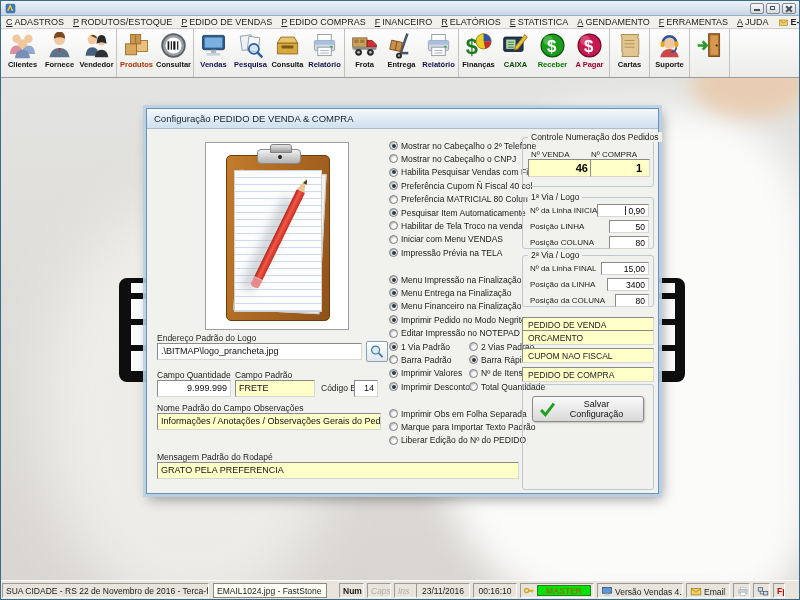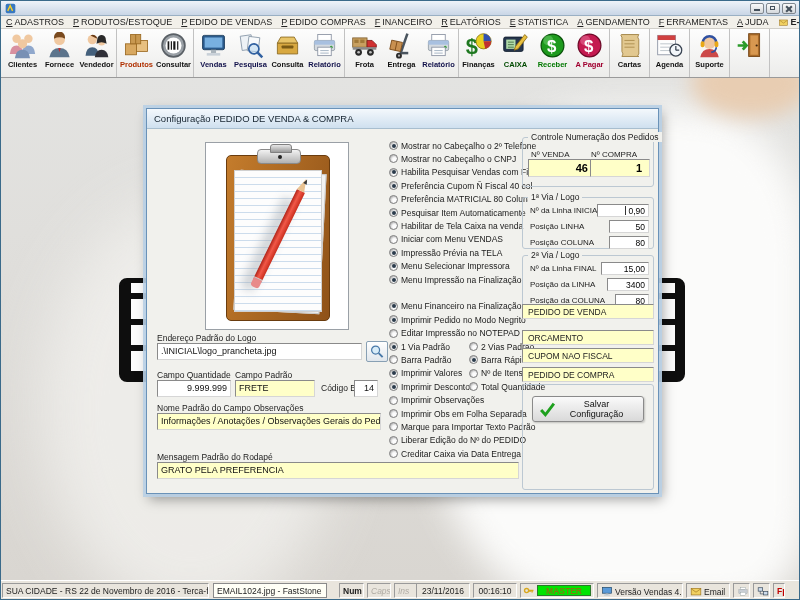--- a/index.html
+++ b/index.html
@@ -370,39 +370,20 @@
               </g>
             </svg>
           </span>
           <span class="tlabel" style="color: rgb(16, 16, 16);">Cartas</span>
         </div>
       </div>
       <div class="tgroup">
         <div class="tbtn">
           <span class="ticon32">
             <svg viewBox="0 0 32 32" xmlns="http://www.w3.org/2000/svg">
-              <rect x="2" y="4" width="21" height="23" fill="#fdfdfd" stroke="#8890a0"></rect>
-              <rect x="2" y="4" width="21" height="5.5" fill="#d04040"></rect>
-              <g stroke="#b4bcc4">
-                <line x1="5" y1="14" x2="20" y2="14"></line>
-                <line x1="5" y1="18" x2="20" y2="18"></line>
-                <line x1="5" y1="22" x2="20" y2="22"></line>
-              </g>
-              <circle cx="23.5" cy="21.5" r="7" fill="#f2f6fa" stroke="#3a4452" stroke-width="1.5"></circle>
-              <line x1="23.5" y1="21.5" x2="23.5" y2="16.5" stroke="#3a4452" stroke-width="1.5"></line>
-              <line x1="23.5" y1="21.5" x2="27.5" y2="21.5" stroke="#3a4452" stroke-width="1.5"></line>
-            </svg>
-          </span>
-          <span class="tlabel" style="color: rgb(16, 16, 16);">Agenda</span>
-        </div>
-      </div>
-      <div class="tgroup">
-        <div class="tbtn">
-          <span class="ticon32">
-            <svg viewBox="0 0 32 32" xmlns="http://www.w3.org/2000/svg">
               <circle cx="16" cy="13" r="7" fill="#f0c8a0"></circle>
               <path d="M5 30 q2-10 11-10 t11 10 z" fill="#cc4848"></path>
               <path d="M8 13 a8 8 0 0 1 16 0" fill="none" stroke="#3050a0" stroke-width="3"></path>
               <rect x="5.5" y="11" width="4.5" height="7" rx="2" fill="#e8a818"></rect>
               <rect x="22" y="11" width="4.5" height="7" rx="2" fill="#e8a818"></rect>
               <path d="M24 18 q0 5-6 6" fill="none" stroke="#3050a0" stroke-width="2"></path>
             </svg>
           </span>
           <span class="tlabel" style="color: rgb(16, 16, 16);">Suporte</span>
         </div>
@@ -441,21 +422,21 @@
               <span class="bodyp"></span>
                 <span class="tip"></span>
                 <span class="lead"></span>
               <span class="band"></span>
                 <span class="eraser"></span>
             </div>
           </div>
         </div>
 
         <div class="lbl" style="left:10px;top:204px;">Endereço Padrão do Logo</div>
-        <div class="tf" style="left:10px;top:214px;width:205px;height:17px;">.\INICIAL\logo_prancheta.jpg</div>
+        <div class="tf" style="left:10px;top:214px;width:205px;height:17px;">.\BITMAP\logo_prancheta.jpg</div>
         <div id="magbtn">
             <span style="display:block;width:100%;height:100%;">
               <svg viewBox="0 0 32 32" xmlns="http://www.w3.org/2000/svg">
                 <circle cx="13" cy="13" r="8.5" fill="#d8ecf8" stroke="#4878a8" stroke-width="2.6"></circle>
                 <line x1="19.5" y1="19.5" x2="28" y2="28" stroke="#4878a8" stroke-width="4"></line>
               </svg>
             </span>
           </div>
 
         <div class="lbl" style="left:10px;top:241px;">Campo Quantidade</div>
@@ -504,47 +485,47 @@
             </div>
             <div class="optrow" style="top: 67px;">
               <span class="opt" style="left: 0px;">
                 <span class="radio on"></span>
                 <span class="olabel">Pesquisar Item Automaticamente</span>
               </span>
             </div>
             <div class="optrow" style="top: 80.4px;">
               <span class="opt" style="left: 0px;">
                 <span class="radio"></span>
-                <span class="olabel">Habilitar de Tela Caixa na venda</span>
+                <span class="olabel">Habilitar de Tela Troco na venda</span>
               </span>
             </div>
             <div class="optrow" style="top: 107.2px;">
               <span class="opt" style="left: 0px;">
                 <span class="radio on"></span>
                 <span class="olabel">Impressão Prévia na TELA</span>
               </span>
             </div>
             <div class="optrow" style="top: 93.8px;">
               <span class="opt" style="left: 0px;">
                 <span class="radio"></span>
                 <span class="olabel">Iniciar com Menu VENDAS</span>
               </span>
             </div>
-            <div class="optrow" style="top: 120.6px;">
-              <span class="opt" style="left: 0px;">
-                <span class="radio on"></span>
-                <span class="olabel">Menu Selecionar Impressora</span>
-              </span>
-            </div>
             <div class="optrow" style="top: 134px;">
               <span class="opt" style="left: 0px;">
                 <span class="radio on"></span>
                 <span class="olabel">Menu Impressão na Finalização</span>
               </span>
             </div>
+            <div class="optrow" style="top: 147.4px;">
+              <span class="opt" style="left: 0px;">
+                <span class="radio on"></span>
+                <span class="olabel">Menu Entrega na Finalização</span>
+              </span>
+            </div>
             <div class="optrow" style="top: 160.8px;">
               <span class="opt" style="left: 0px;">
                 <span class="radio on"></span>
                 <span class="olabel">Menu Financeiro na Finalização</span>
               </span>
             </div>
             <div class="optrow" style="top: 174.2px;">
               <span class="opt" style="left: 0px;">
                 <span class="radio on"></span>
                 <span class="olabel">Imprimir Pedido no Modo Negrito</span>
@@ -589,48 +570,36 @@
             <div class="optrow" style="top: 241.2px;">
               <span class="opt" style="left: 0px;">
                 <span class="radio on"></span>
                 <span class="olabel">Imprimir Descontos</span>
               </span>
               <span class="opt" style="left: 80px;">
                 <span class="radio"></span>
                 <span class="olabel">Total Quantidade</span>
               </span>
             </div>
-            <div class="optrow" style="top: 254.6px;">
-              <span class="opt" style="left: 0px;">
-                <span class="radio"></span>
-                <span class="olabel">Imprimir Observações</span>
-              </span>
-            </div>
             <div class="optrow" style="top: 268px;">
               <span class="opt" style="left: 0px;">
                 <span class="radio"></span>
                 <span class="olabel">Imprimir Obs em Folha Separada</span>
               </span>
             </div>
             <div class="optrow" style="top: 281.4px;">
               <span class="opt" style="left: 0px;">
                 <span class="radio"></span>
                 <span class="olabel">Marque para Importar Texto Padrão</span>
               </span>
             </div>
             <div class="optrow" style="top: 294.8px;">
               <span class="opt" style="left: 0px;">
                 <span class="radio"></span>
                 <span class="olabel">Liberar Edição do Nº do PEDIDO</span>
-              </span>
-            </div>
-            <div class="optrow" style="top: 308.2px;">
-              <span class="opt" style="left: 0px;">
-                <span class="radio"></span>
-                <span class="olabel">Creditar Caixa via Data Entrega</span>
               </span>
             </div>
           </div>
 
         <div class="gbox" style="top:8px;height:50px;">
           <span class="gtitle">Controle Numeração dos Pedidos</span>
           <span class="numlbl" style="left:8px;">Nº VENDA</span>
           <span class="numlbl" style="left:68px;">Nº COMPRA</span>
           <span class="numval" style="left:5px;width:68px;">46</span>
           <span class="numval" style="left:67px;width:60px;">1</span>
@@ -662,21 +631,21 @@
               <span class="glabel">Posição da LINHA</span>
               <span class="gval" style="width:42px;">3400</span>
             </div>
           <div class="grow" style="top:38px;">
               <span class="glabel">Posição da COLUNA</span>
               <span class="gval" style="width:34px;">80</span>
             </div>
         </div>
 
         <div id="doclist">
-            <div class="docf" style="top: 175px;">PEDIDO DE VENDA</div>
+            <div class="docf" style="top: 188px;">PEDIDO DE VENDA</div>
             <div class="docf" style="top: 200.5px;">ORCAMENTO</div>
             <div class="docf" style="top: 219px;">CUPOM NAO FISCAL</div>
             <div class="docf" style="top: 237.5px;">PEDIDO DE COMPRA</div>
           </div>
 
         <div class="gbox" style="top:255px;height:106px;"></div>
         <div class="dbtn" style="top:267px;">
           <span class="bicon">
               <svg viewBox="0 0 32 32" xmlns="http://www.w3.org/2000/svg">
                 <path d="M4 17 l8 9 L28 5" fill="none" stroke="#1ea01e" stroke-width="5.5"></path>

